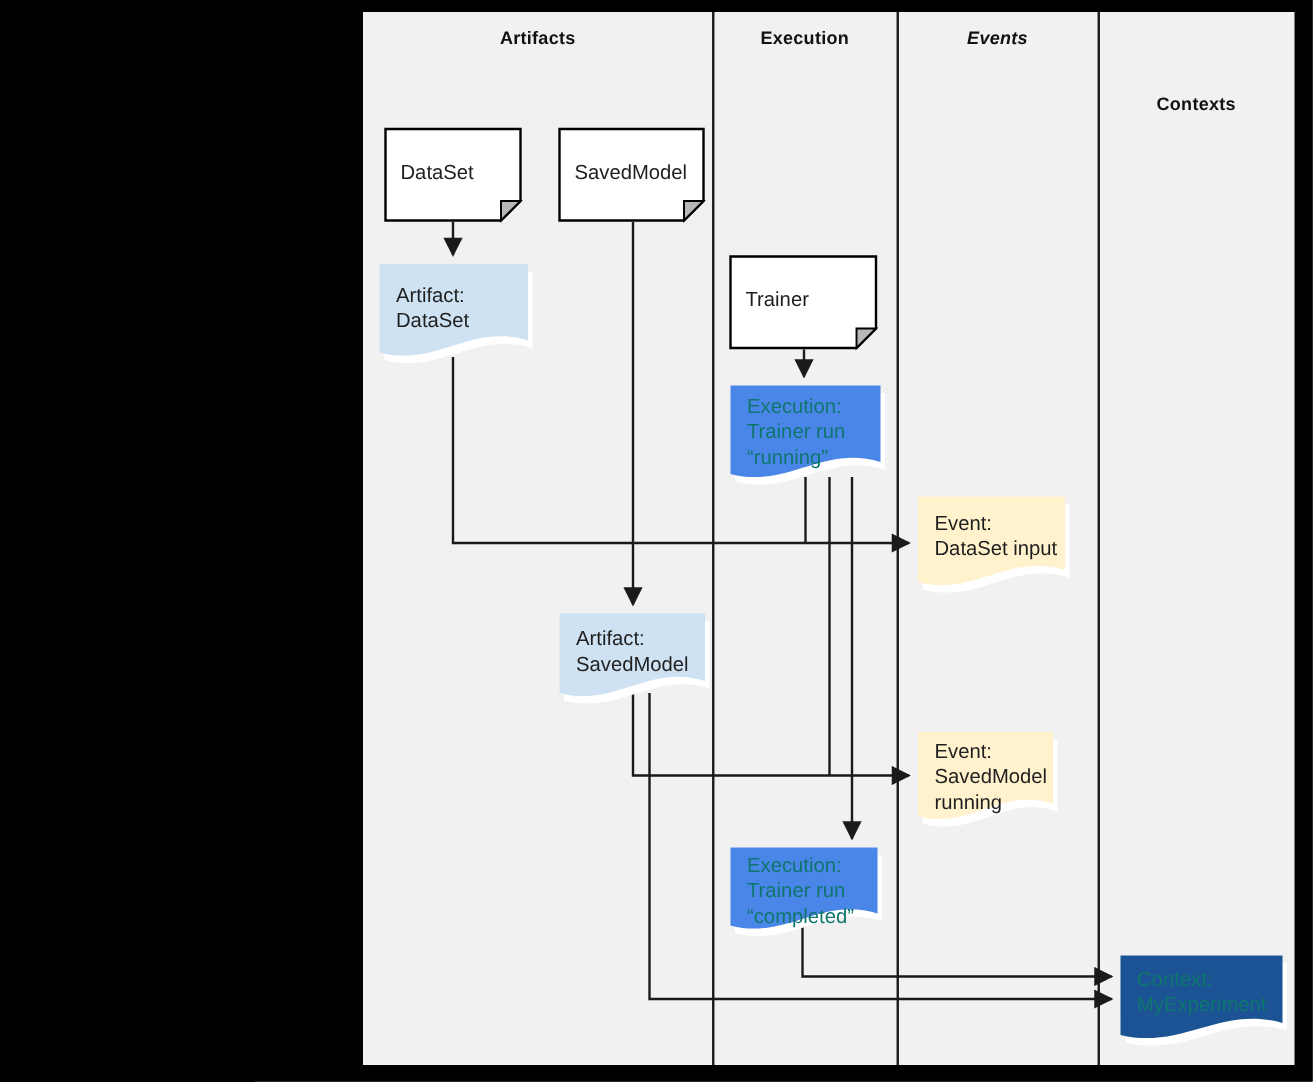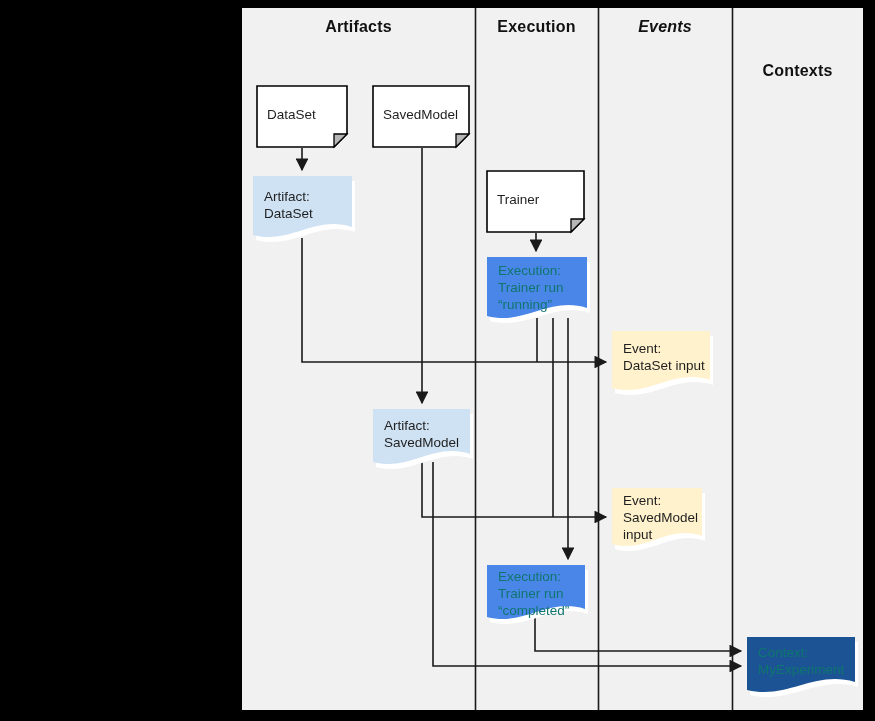--- a/index.html
+++ b/index.html
@@ -1,19 +1,19 @@
 <!DOCTYPE html>
 <html><head>
 <meta charset="utf-8">
 <style>
   html,body{margin:0;padding:0;background:#000;}
   #stage{position:relative;width:875px;height:721px;background:#000;overflow:hidden;
          font-family:"Liberation Sans",sans-serif;}
   #canvas{position:absolute;left:242px;top:8px;width:621px;height:702px;background:#f1f1f1;}
-  .col-header{position:absolute;top:18px;font-size:16px;font-weight:bold;color:#111;
+  .col-header{position:absolute;top:18px;font-size:12px;font-weight:bold;color:#111;
               text-align:center;letter-spacing:.2px;}
   #connectors{position:absolute;left:0;top:0;width:875px;height:721px;overflow:visible;}
   #connectors line,#connectors polyline{stroke:#1a1a1a;stroke-width:1.6;fill:none;}
   .node{position:absolute;}
   .node svg{position:absolute;left:0;top:0;overflow:visible;display:block;}
   .label{position:absolute;left:11px;top:5px;font-size:13.5px;line-height:17px;color:#1f1f1f;
          white-space:nowrap;}
   .label span{display:block;}
   .label.light{color:#0f766e;}
   .note-label{top:21px;}
@@ -130,21 +130,21 @@
   </div>
 
   <div class="node" style="left:612px;top:488px;width:90px;height:66px">
     <svg width="95" height="73">
       <path class="doc-under" d="M0,0 H90 V48 C55.8,36 34.2,66 0,56 Z" transform="translate(3,5)"></path>
       <path d="M0,0 H90 V48 C55.8,36 34.2,66 0,56 Z" fill="#fff2cc"></path>
     </svg>
     <div class="label" style="top:4px">
       <span>Event:</span>
       <span>SavedModel</span>
-      <span>input</span>
+      <span>running</span>
     </div>
   </div>
 
   <div class="node" style="left:487px;top:565px;width:98px;height:62px">
     <svg width="103" height="69">
       <path class="doc-under" d="M0,0 H98 V44 C60.8,32 37.2,62 0,52 Z" transform="translate(3,5)"></path>
       <path d="M0,0 H98 V44 C60.8,32 37.2,62 0,52 Z" fill="#4a86e8"></path>
     </svg>
     <div class="label light" style="top:3px">
       <span>Execution:</span>

